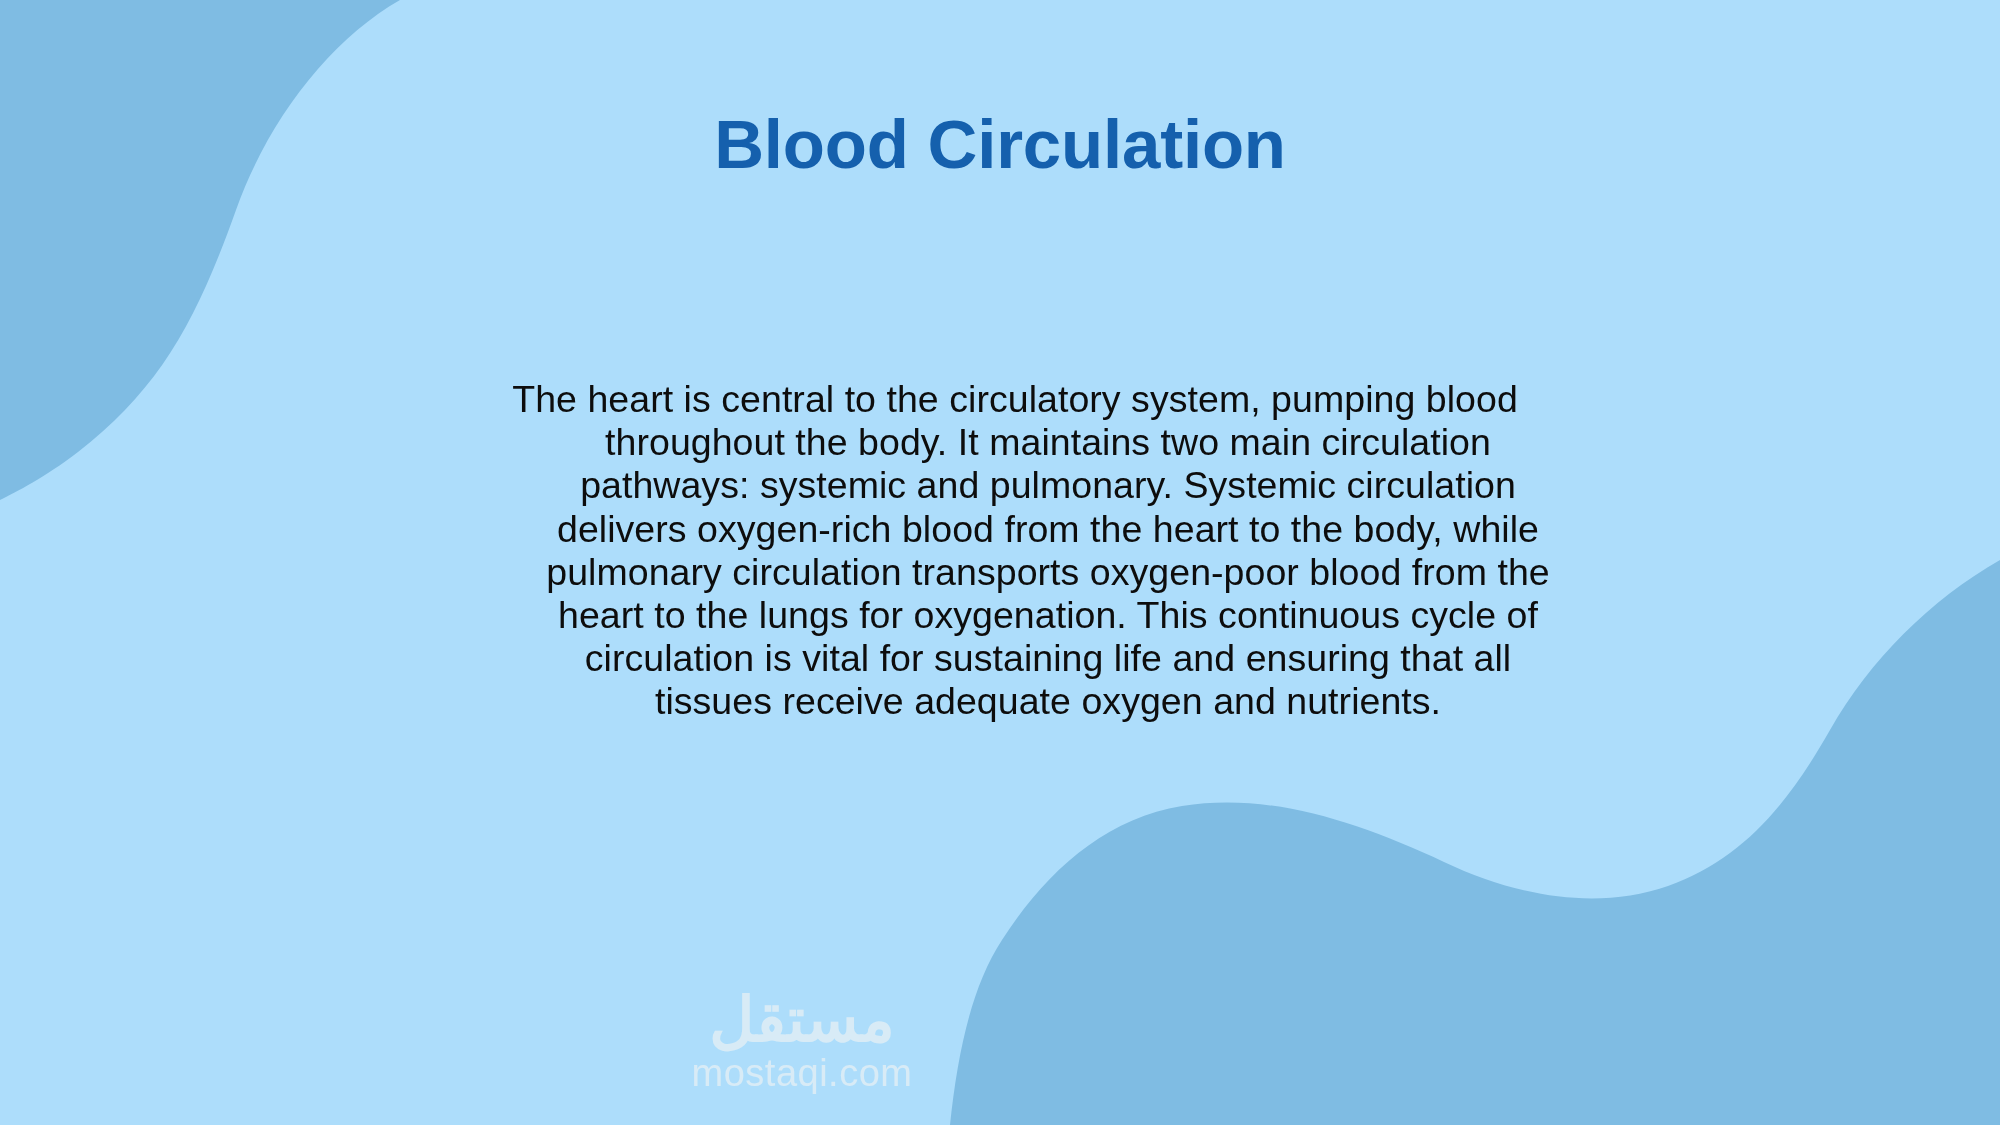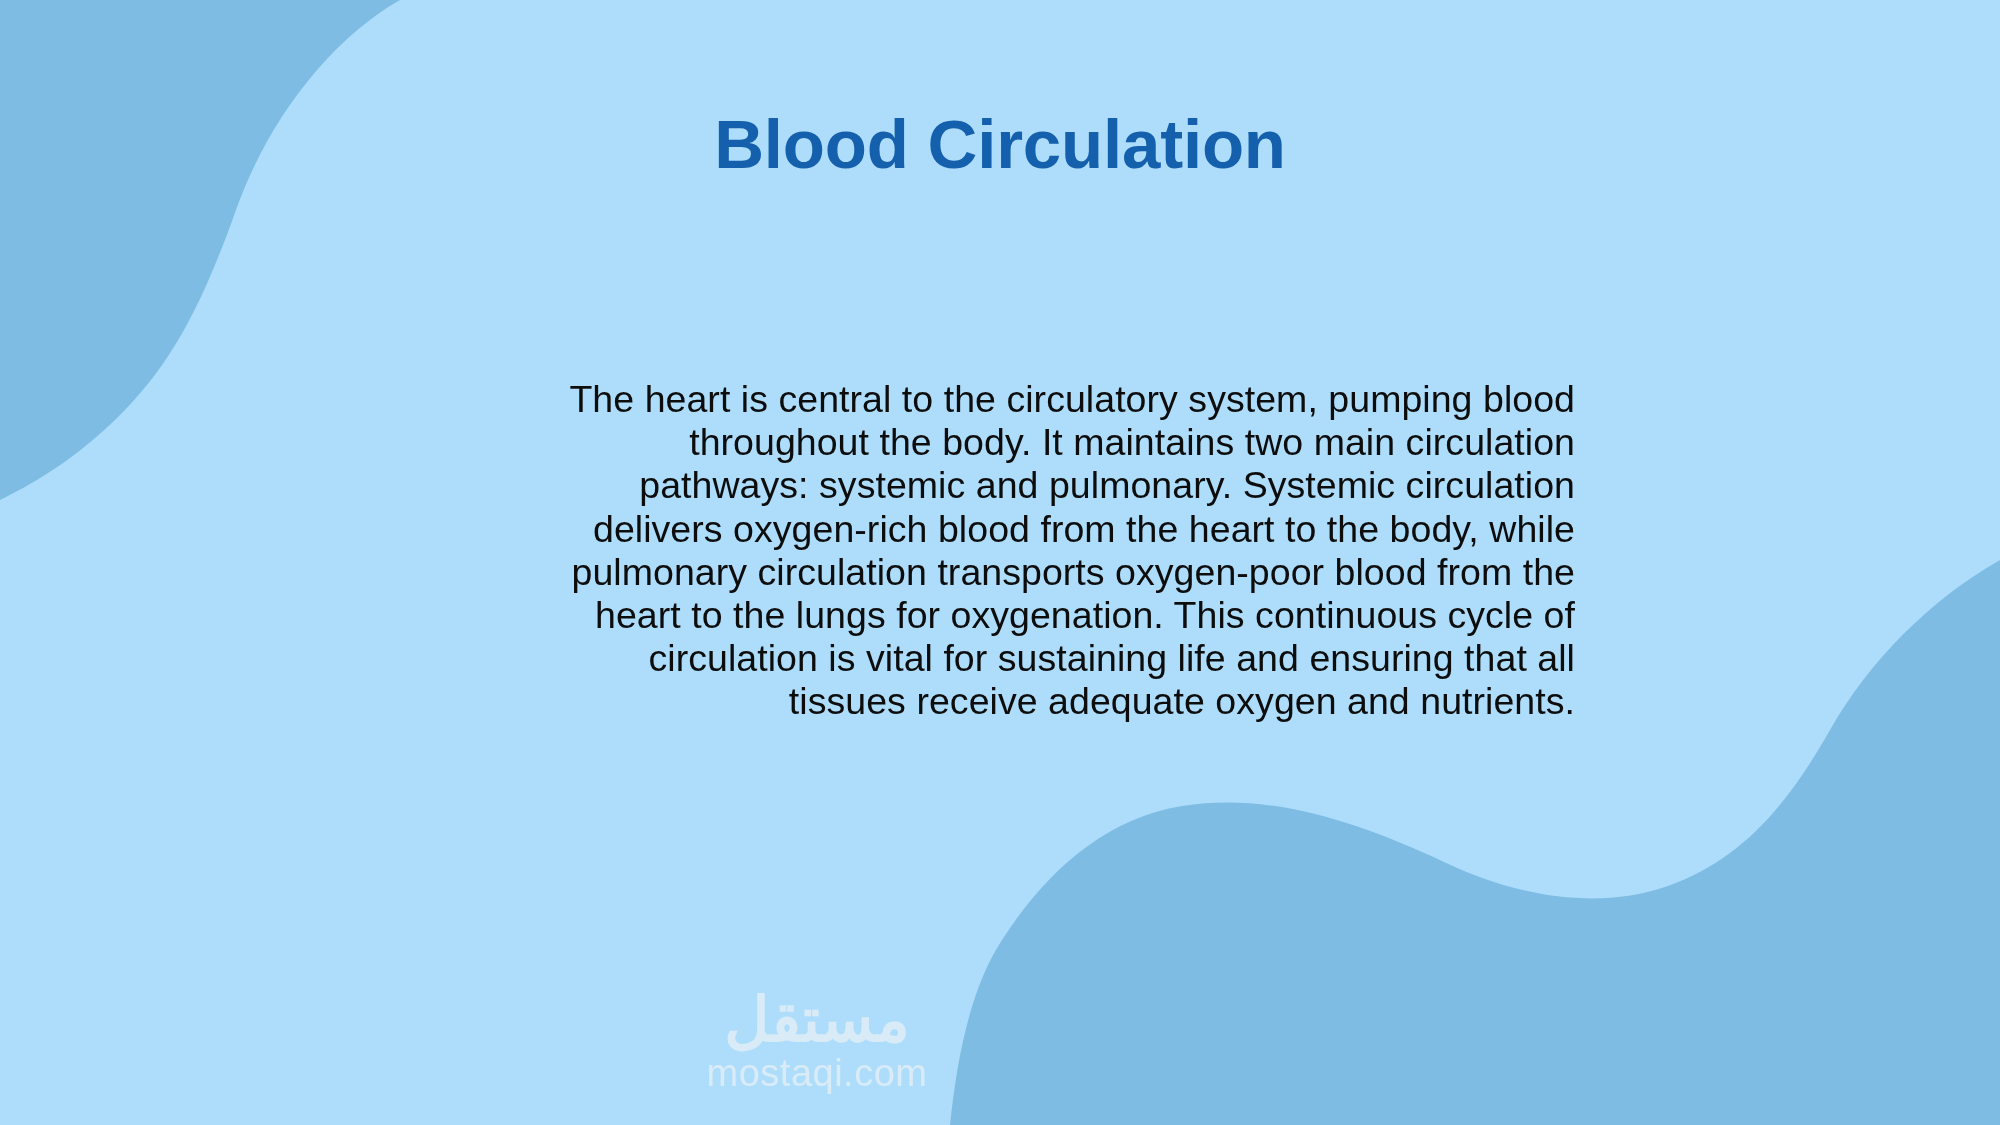--- a/index.html
+++ b/index.html
@@ -48,36 +48,35 @@
     position: absolute;
     left: 455px;
     top: 378px;
     width: 1120px;
   }
   #body-text {
     margin: 0;
     font-size: 37.5px;
     line-height: 43.2px;
     color: #0d0d0d;
-    text-align: right;
+    text-align: center;
     text-indent: -66px;
     padding-left: 66px;
     letter-spacing: 0.05px;
   }
 
   
   #watermark {
     position: absolute;
     left: 0;
     top: 985px;
     width: 1604px;
     text-align: center;
     pointer-events: none;
     user-select: none;
-    margin-left: 15px;
   }
   #watermark-arabic {
     display: block;
     font-size: 62px;
     line-height: 70px;
     font-weight: bold;
     color: #E2EFF6;
     opacity: 0.82;
     direction: rtl;
   }

